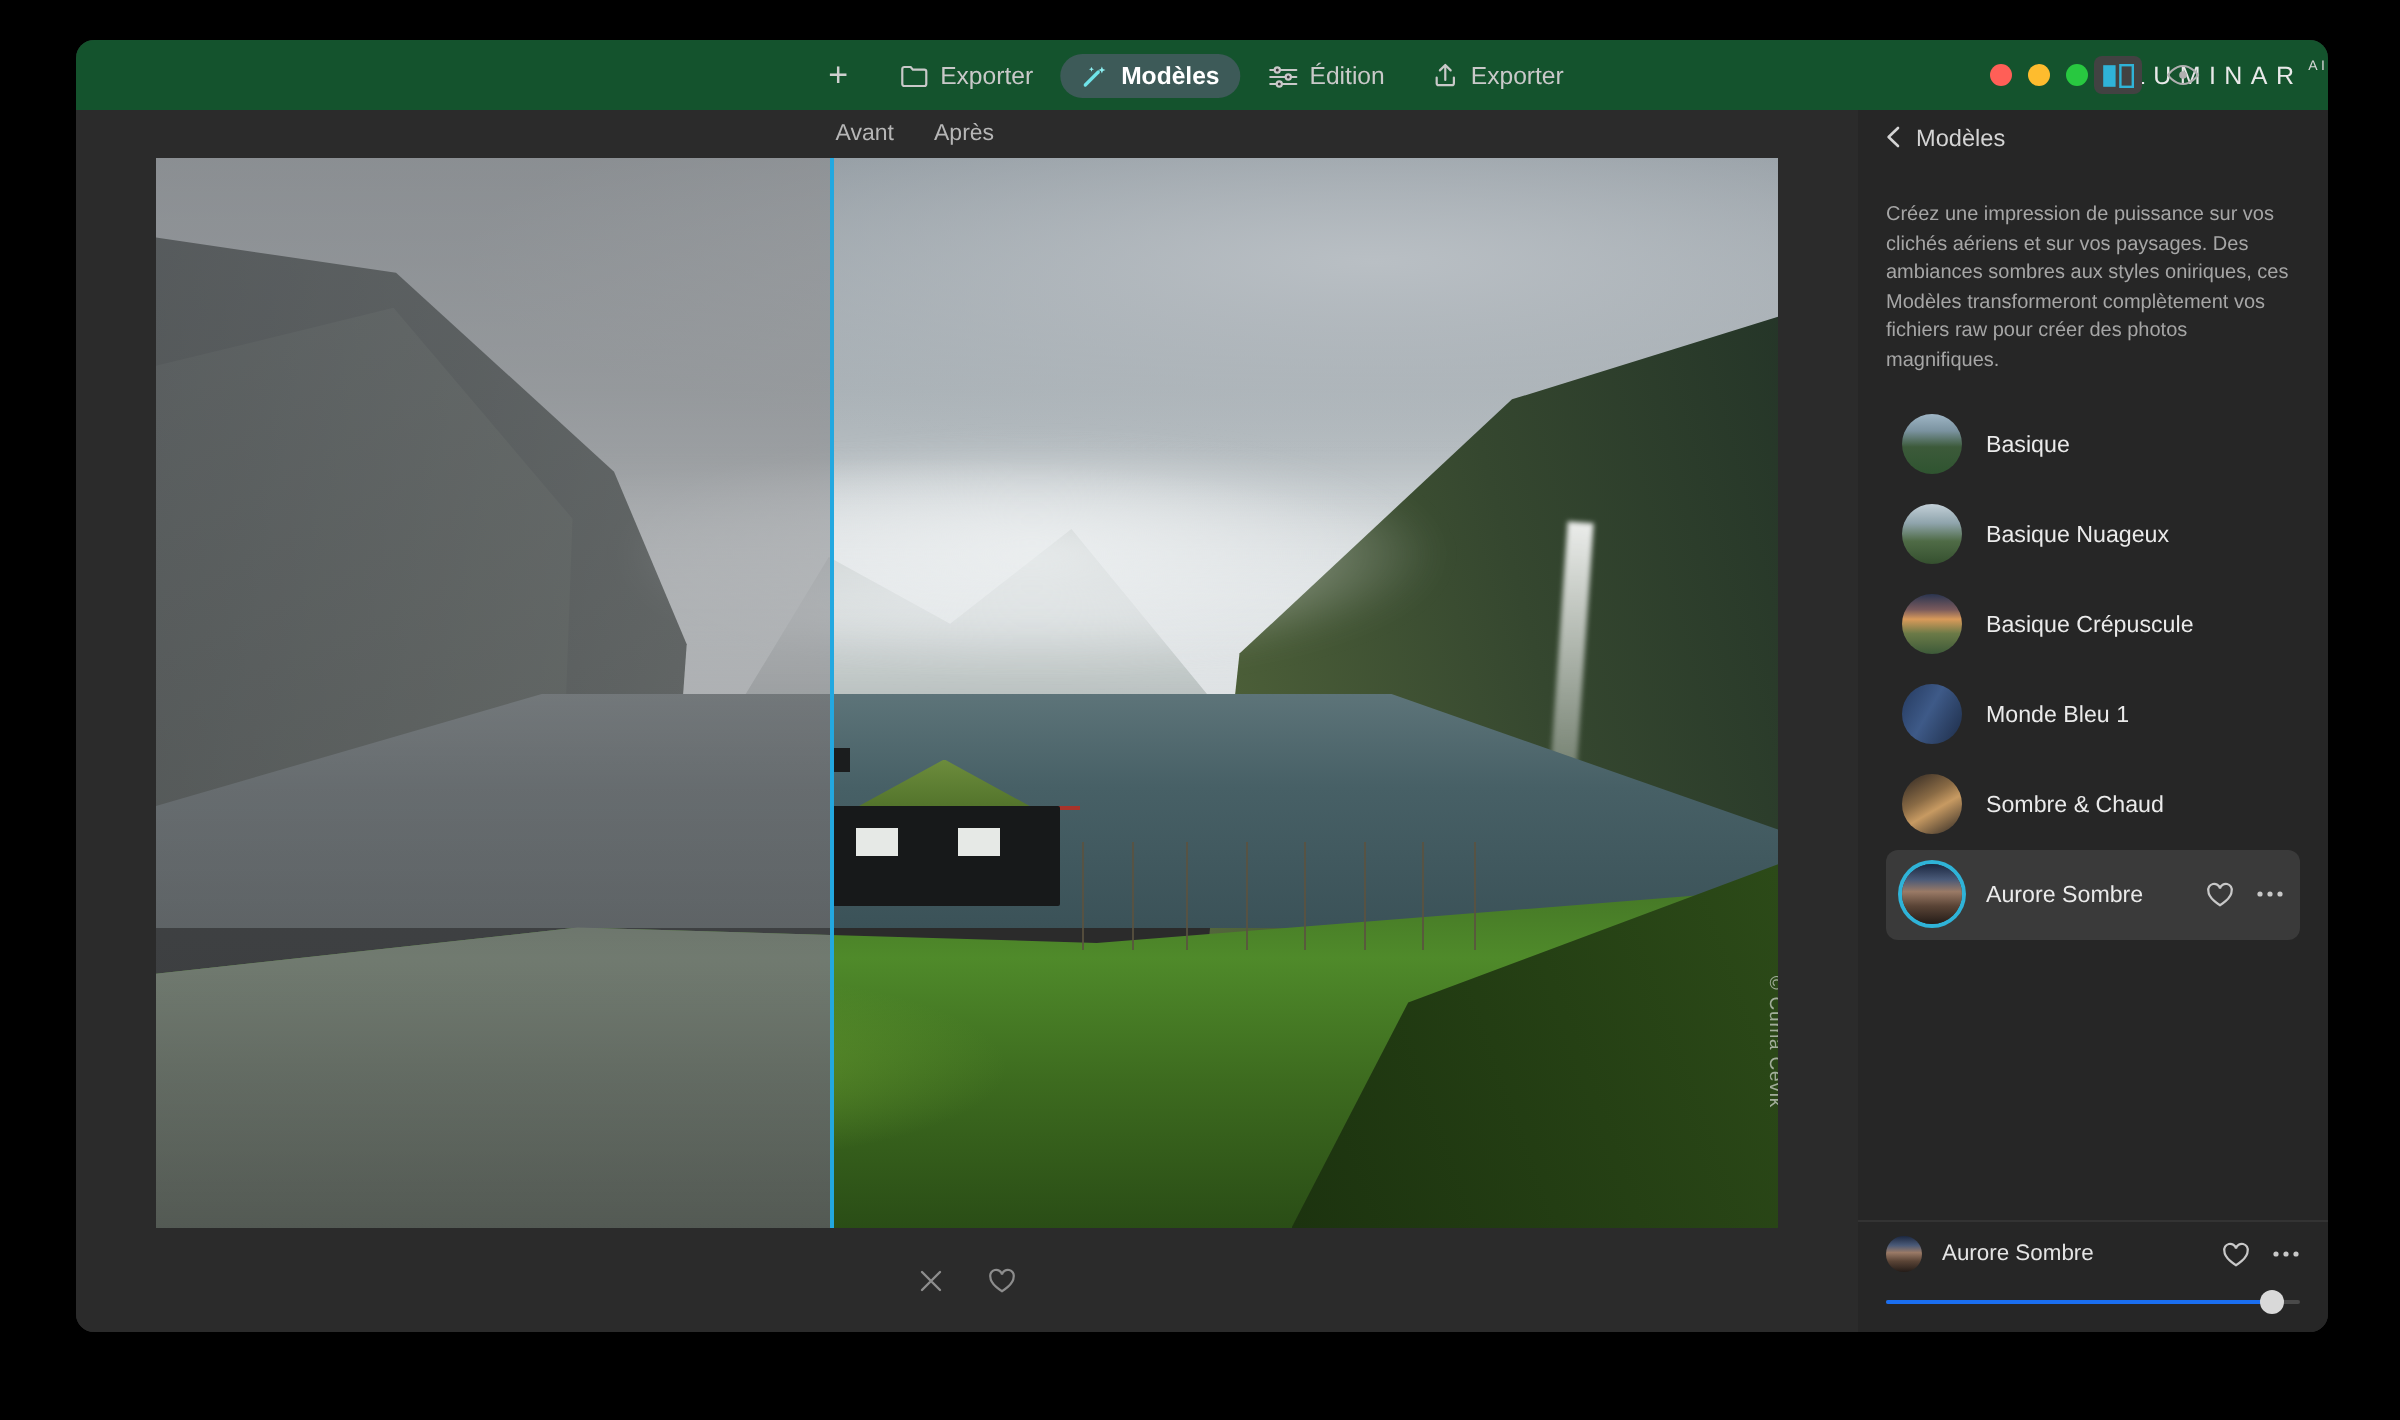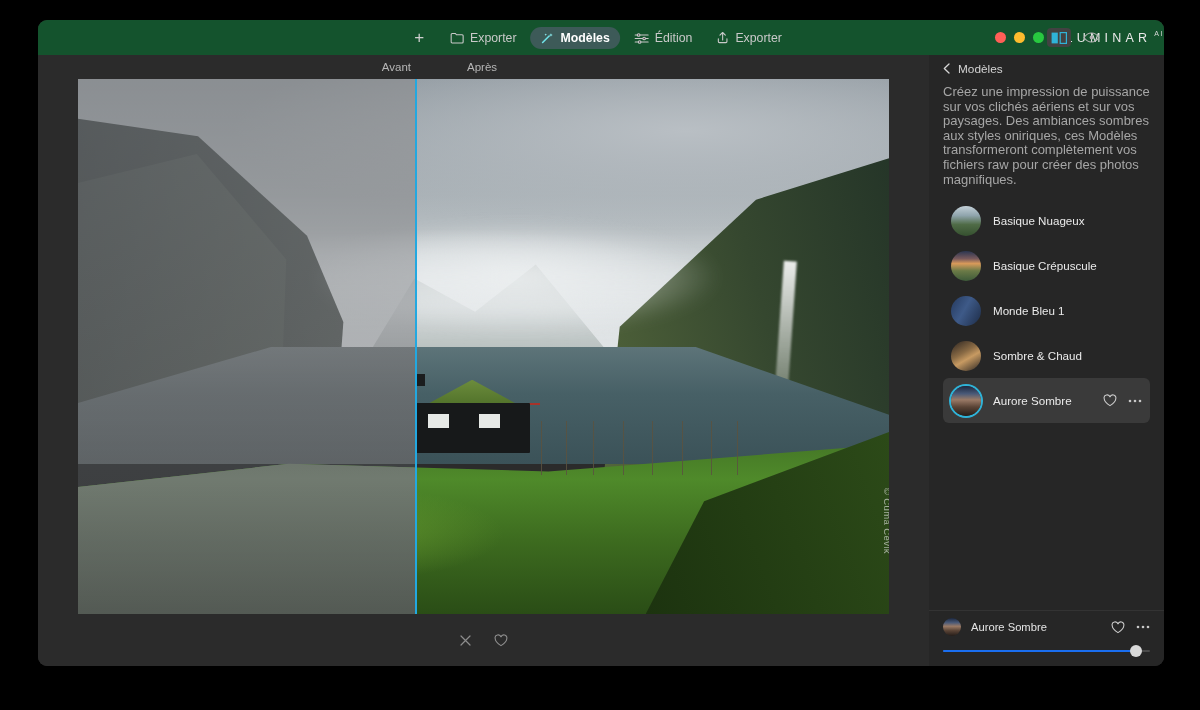--- a/index.html
+++ b/index.html
@@ -59,21 +59,21 @@
   
   .canvas{
     position:relative;flex:1;background:#2b2b2b;display:flex;
     flex-direction:column;align-items:center;
   }
   .ba-labels{
     position:relative;width:100%;height:24px;flex:0 0 24px;
     color:#b6b6b6;font-size:11.5px;
   }
   .ba-labels span{position:absolute;top:6px;}
-  .lbl-avant{left:0;width:373px;text-align:right;}
+  .lbl-avant{left:0;width:373px;text-align:right;padding-left:36px;}
   .lbl-apres{left:429px;}
 
   .photo-wrap{
     position:relative;width:811px;height:535px;flex:0 0 535px;
     overflow:hidden;
   }
   .photo{position:absolute;inset:0;}
 
   
   .sky{
@@ -217,21 +217,21 @@
     background:
       linear-gradient(110deg, rgba(255,255,255,.07) 0 2px, rgba(0,0,0,0) 2px 9px),
       linear-gradient(#4a3d3c 0%, #2e2729 100%);
   }
   .cc-shade{position:absolute;inset:0;background:linear-gradient(rgba(0,0,0,0) 46%, rgba(0,0,0,.55) 100%);}
   .cc-text{position:absolute;left:11px;bottom:7px;}
   .cc-title{color:#fff;font-size:14.2px;font-weight:700;letter-spacing:.2px;}
   .cc-sub{color:#f0f0f0;font-size:12.6px;margin-top:1px;}
 
   .desc{
-    color:#a6a6a6;font-size:13px;line-height:14.6px;margin-top:3px;
+    color:#a6a6a6;font-size:10px;line-height:14.6px;margin-top:19px;
   }
 
   .preset-list{margin-top:11px;}
   .preset{
     position:relative;display:flex;align-items:center;height:45px;
     padding:0 8px;border-radius:6px;margin-bottom:0px;
   }
   .preset.selected{background:#3a3a3a;}
   .pthumb{
     width:30px;height:30px;border-radius:50%;flex:0 0 30px;overflow:hidden;
@@ -446,20 +446,24 @@
         <span>Modèles</span>
       </div>
 
       <div class="panel-scroll">
 
 
         <div class="desc">Créez une impression de puissance sur vos clichés aériens et sur vos paysages. Des ambiances sombres aux styles oniriques, ces Modèles transformeront complètement vos fichiers raw pour créer des photos magnifiques.</div>
 
         <div class="preset-list">
 
+          <div class="preset">
+            <div class="pthumb t-basique"></div>
+            <div class="plabel">Basique</div>
+          </div>
 
           <div class="preset">
             <div class="pthumb t-nuageux"></div>
             <div class="plabel">Basique Nuageux</div>
           </div>
 
           <div class="preset">
             <div class="pthumb t-crepus"></div>
             <div class="plabel">Basique Crépuscule</div>
           </div>

